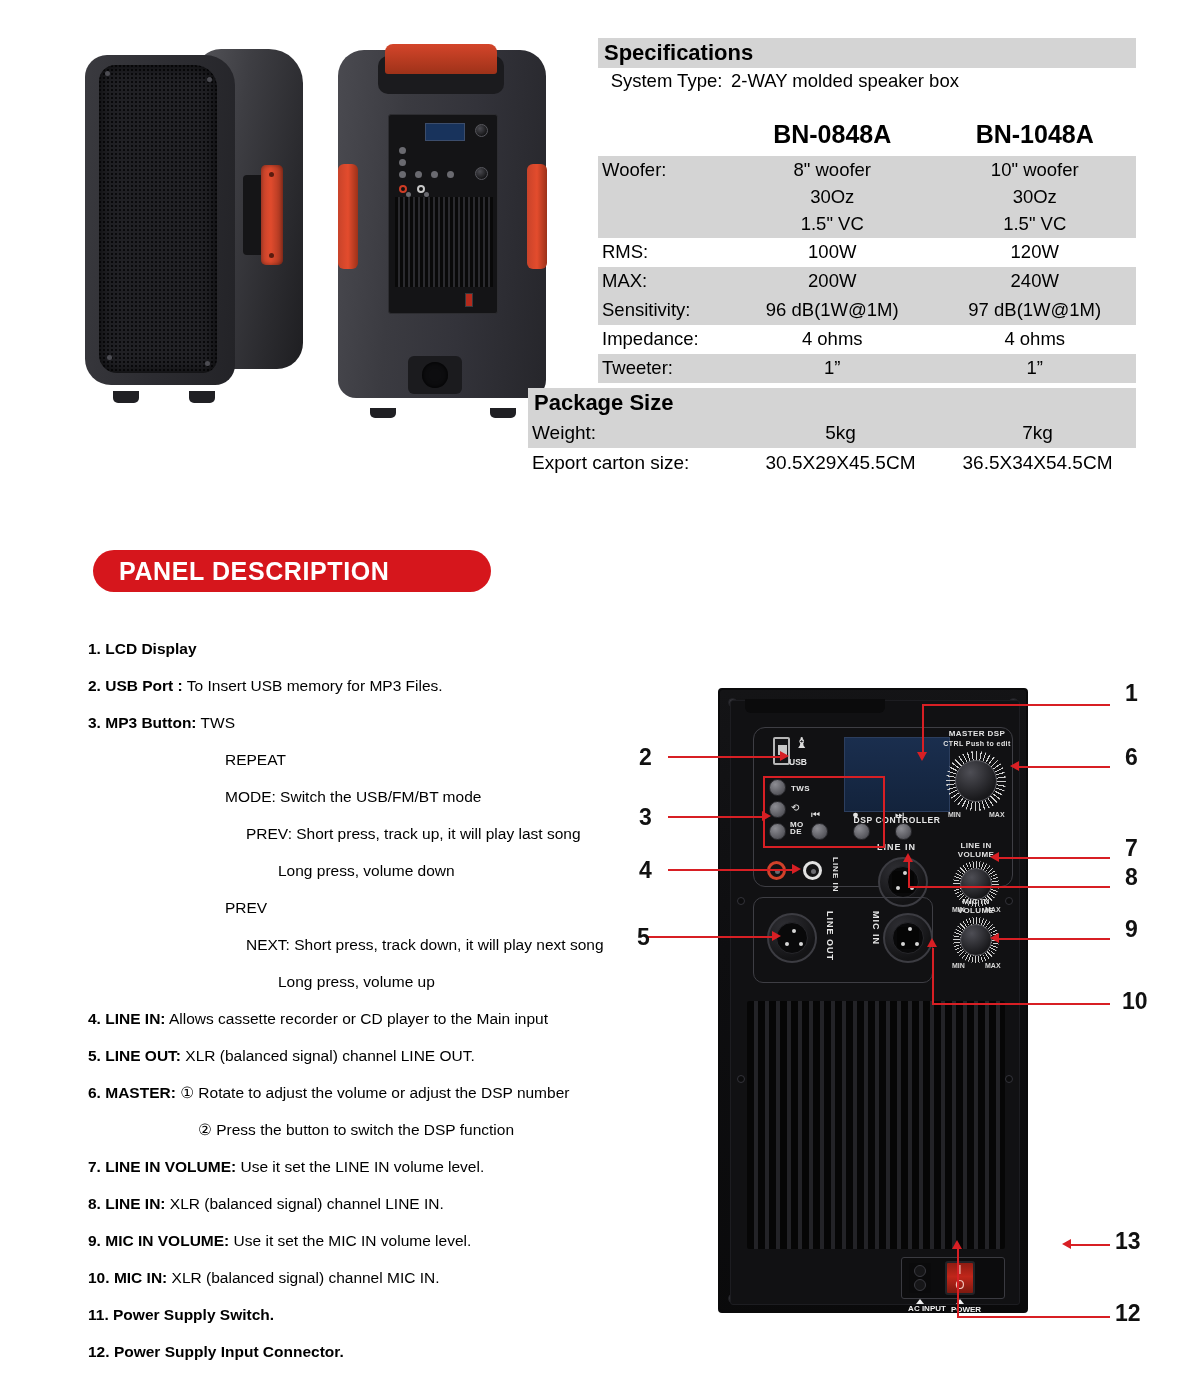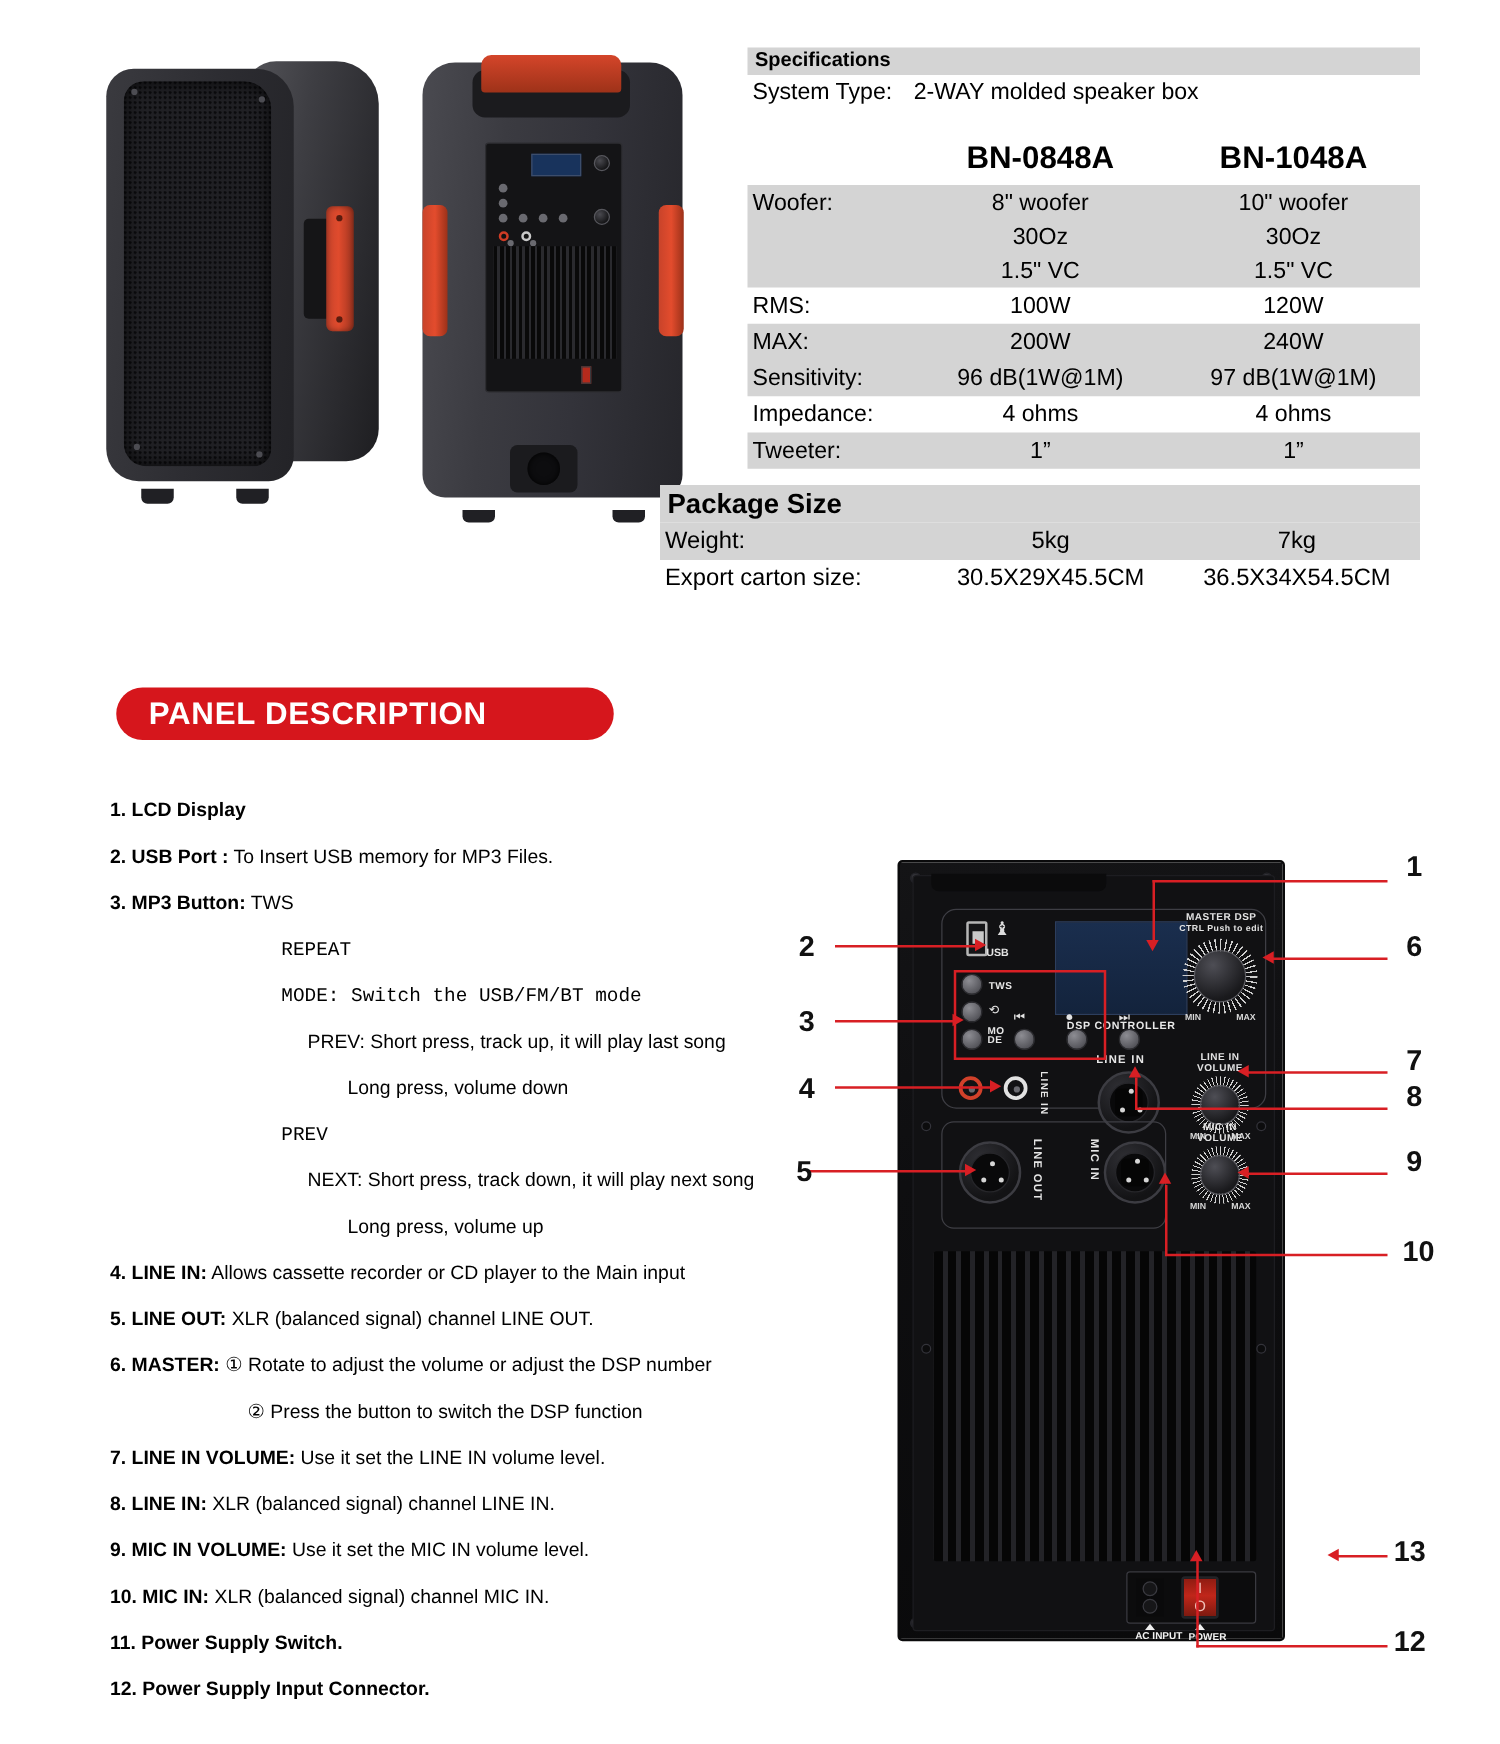--- a/index.html
+++ b/index.html
@@ -129,25 +129,25 @@
     background:#202024; border-radius:0 0 5px 5px;
   }
 
   
   #spec-block { position:absolute; left:598px; top:38px; width:538px; }
   .row { display:flex; align-items:stretch; font-size:18.5px; line-height:1.45; }
   .row.shade { background:#d4d4d4; }
   .cell-label { width:133px; padding:1px 0 1px 4px; text-align:left; }
   .cell-a, .cell-b { flex:1; text-align:center; padding:1px 0; }
   .sec-title {
-    background:#d4d4d4; font-weight:bold; font-size:16px;
+    background:#d4d4d4; font-weight:bold; font-size:22px;
     padding:2px 0 2px 6px;
   }
   .sys-row { font-size:18.5px; padding:2px 0 2px 4px; }
-  .sys-row .lbl { display:inline-block; width:129px; }
+  .sys-row .lbl { display:inline-block; width:129px;text-align:center; }
   .model-row { display:flex; padding:5px 0 6px 0;margin-top:20px; }
   .model-row .cell-label { width:133px; }
   .model-row .cell-a, .model-row .cell-b {
     flex:1; text-align:center; font-weight:bold; font-size:25px;
   }
   .multi { white-space:pre-line; }
 
   #package-block { position:absolute; left:528px; top:388px; width:608px; }
   #package-block .sec-title { font-size:22px; }
   #package-block .cell-label { width:214px; }
@@ -160,21 +160,21 @@
   }
   #panel-banner span {
     display:block; color:#fff; font-weight:bold; font-size:25px;
     letter-spacing:.6px; line-height:42px; padding-left:26px;
   }
 
   
   #desc-list { position:absolute; left:88px; top:630px; width:560px; font-size:15.5px; }
   .desc-item { margin-bottom:0; height:37px; display:flex; align-items:center; }
   .desc-item b { font-weight:bold; }
-  .desc-sub { padding-left:137px;font-family:Liberation Mono, monospace; }
+  .desc-sub { padding-left:137px; }
   .desc-sub2 { padding-left:190px; }
   .desc-sub3 { padding-left:158px; }
   .desc-sub4 { padding-left:110px; }
 
   
   #amp-diagram { position:absolute; left:718px; top:688px; width:310px; height:625px; }
   #amp-shell {
     position:absolute; left:0; top:0; width:310px; height:625px;
     background:linear-gradient(175deg,#141416 0%,#0e0e10 40%,#0a0a0b 100%);
     border:2px solid #0a0a0b;

